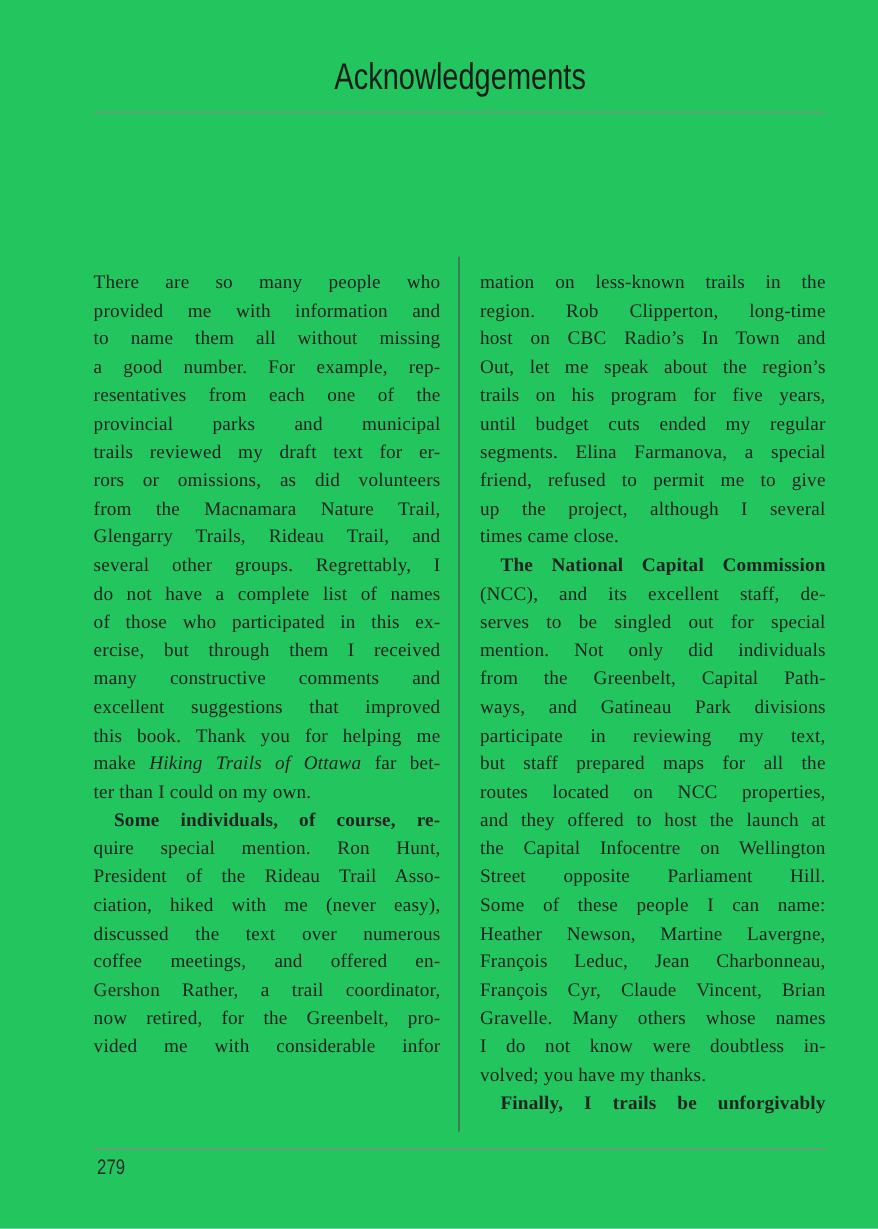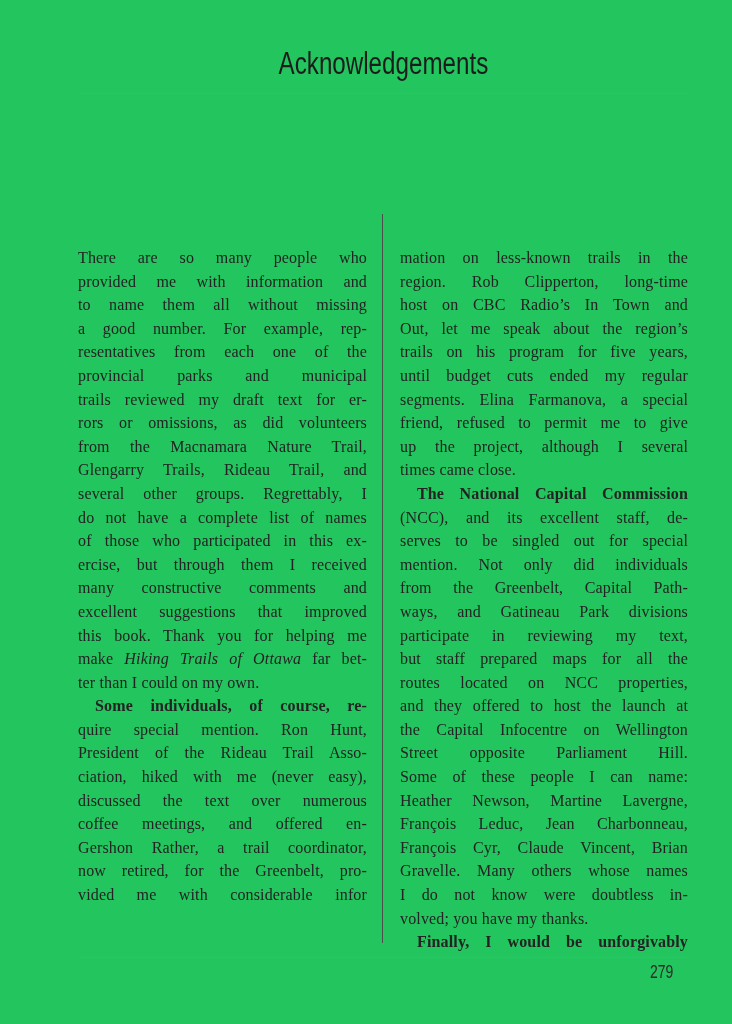--- a/index.html
+++ b/index.html
@@ -42,45 +42,44 @@
     left: 78px;
     top: 224px;
     width: 610px;
     display: flex;
   }
   .col {
     font-size: 16px;
     line-height: 23.6px;
     color: #232323;
     letter-spacing: 0.15px;
-    margin-top: 22px;
   }
   .col-left  { width: 289px; }
   .col-right { width: 288px; margin-left: auto; }
   .divider {
     position: absolute;
     left: 304px;
     top: -10px;
     width: 1px;
     height: 729px;
     background: #4d4d4d;
   }
   .line {
     text-align: justify;
     text-align-last: justify;
   }
   .line.para-end { text-align-last: left; }
   .line.indent { text-indent: 17px; font-weight: bold; }
   .line i { font-style: italic; }
   .pagenum-wrap {
     position: absolute;
-    left: 66px;
+    left: 78px;
     top: 962px;
     width: 610px;
-    text-align: right;
+    text-align: left;
   }
   .pagenum {
     display: inline-block;
     font-family: "Liberation Sans", sans-serif;
     font-size: 17.5px;
     font-weight: 400;
     color: #2a2a2a;
     transform: scaleX(0.8);
     transform-origin: 50% 50%;
   }
@@ -151,21 +150,21 @@
         <div class="line"><span>and they offered to host the launch at</span></div>
         <div class="line"><span>the Capital Infocentre on Wellington</span></div>
         <div class="line"><span>Street opposite Parliament Hill.</span></div>
         <div class="line"><span>Some of these people I can name:</span></div>
         <div class="line"><span>Heather Newson, Martine Lavergne,</span></div>
         <div class="line"><span>François Leduc, Jean Charbonneau,</span></div>
         <div class="line"><span>François Cyr, Claude Vincent, Brian</span></div>
         <div class="line"><span>Gravelle. Many others whose names</span></div>
         <div class="line"><span>I do not know were doubtless in-</span></div>
         <div class="line para-end"><span>volved; you have my thanks.</span></div>
-        <div class="line indent"><span>Finally, I would be unforgivably</span></div>
+        <div class="line indent"><span>Finally, I trails be unforgivably</span></div>
       </div>
   </div>
 
   <div class="rule footer-rule"></div>
 
   <div class="pagenum-wrap">
     <span class="pagenum">279</span>
   </div>
 
 </div>

